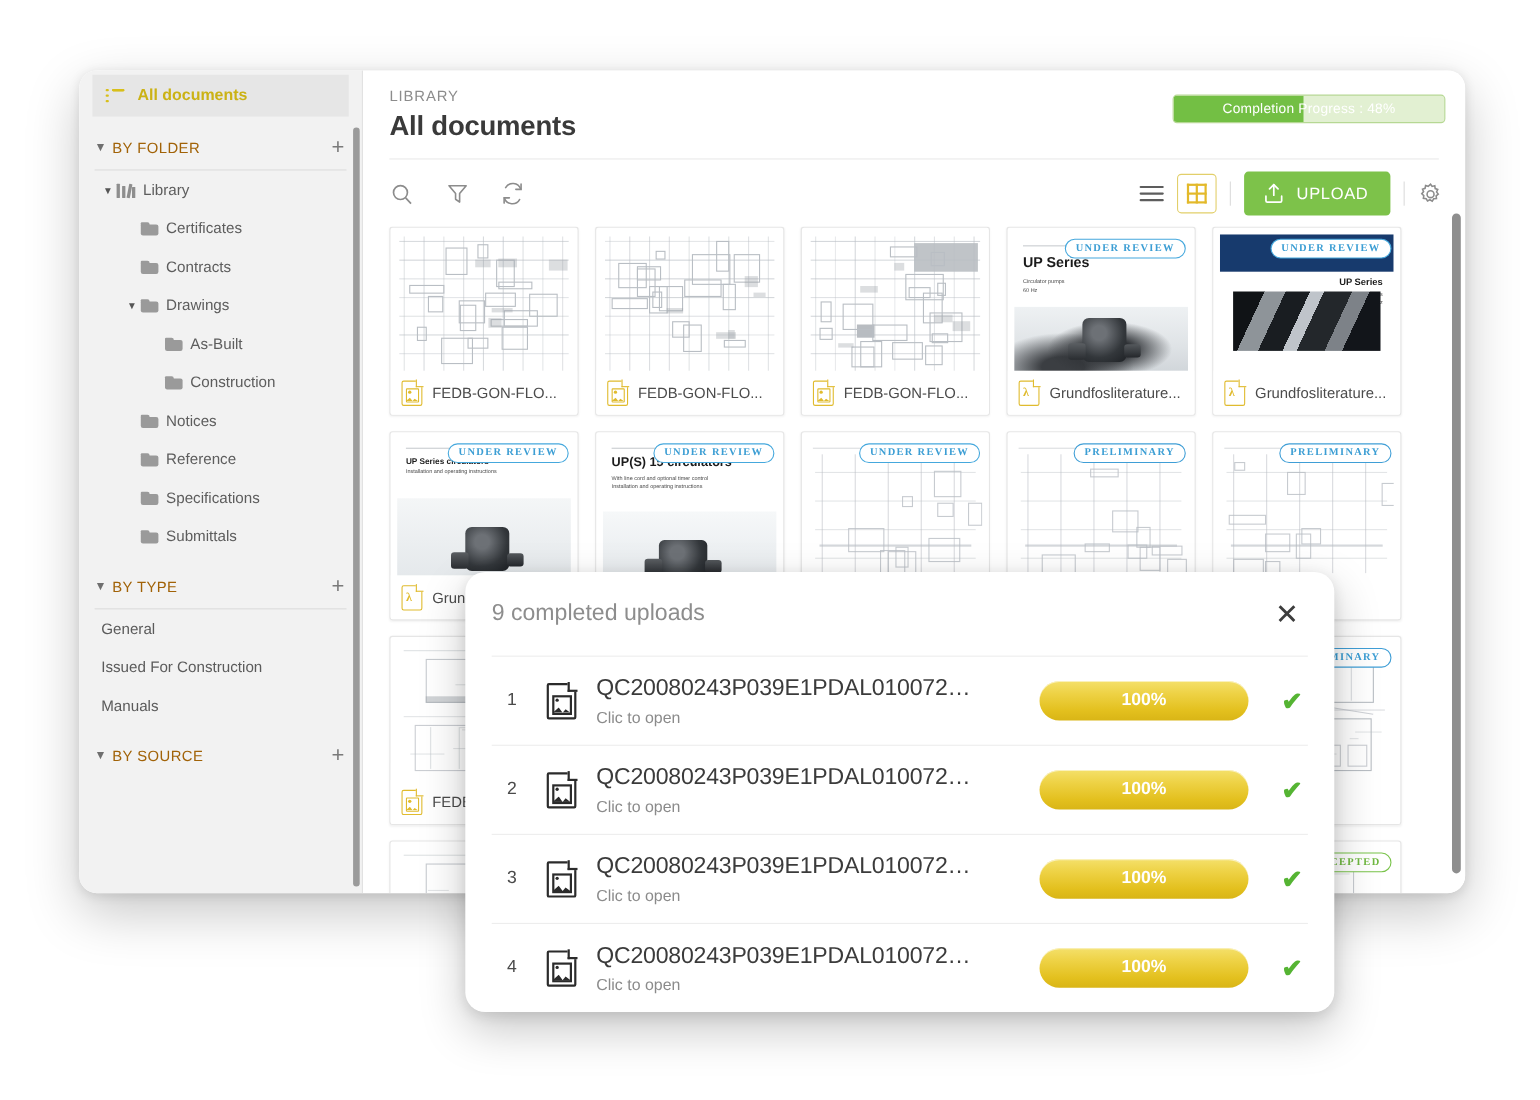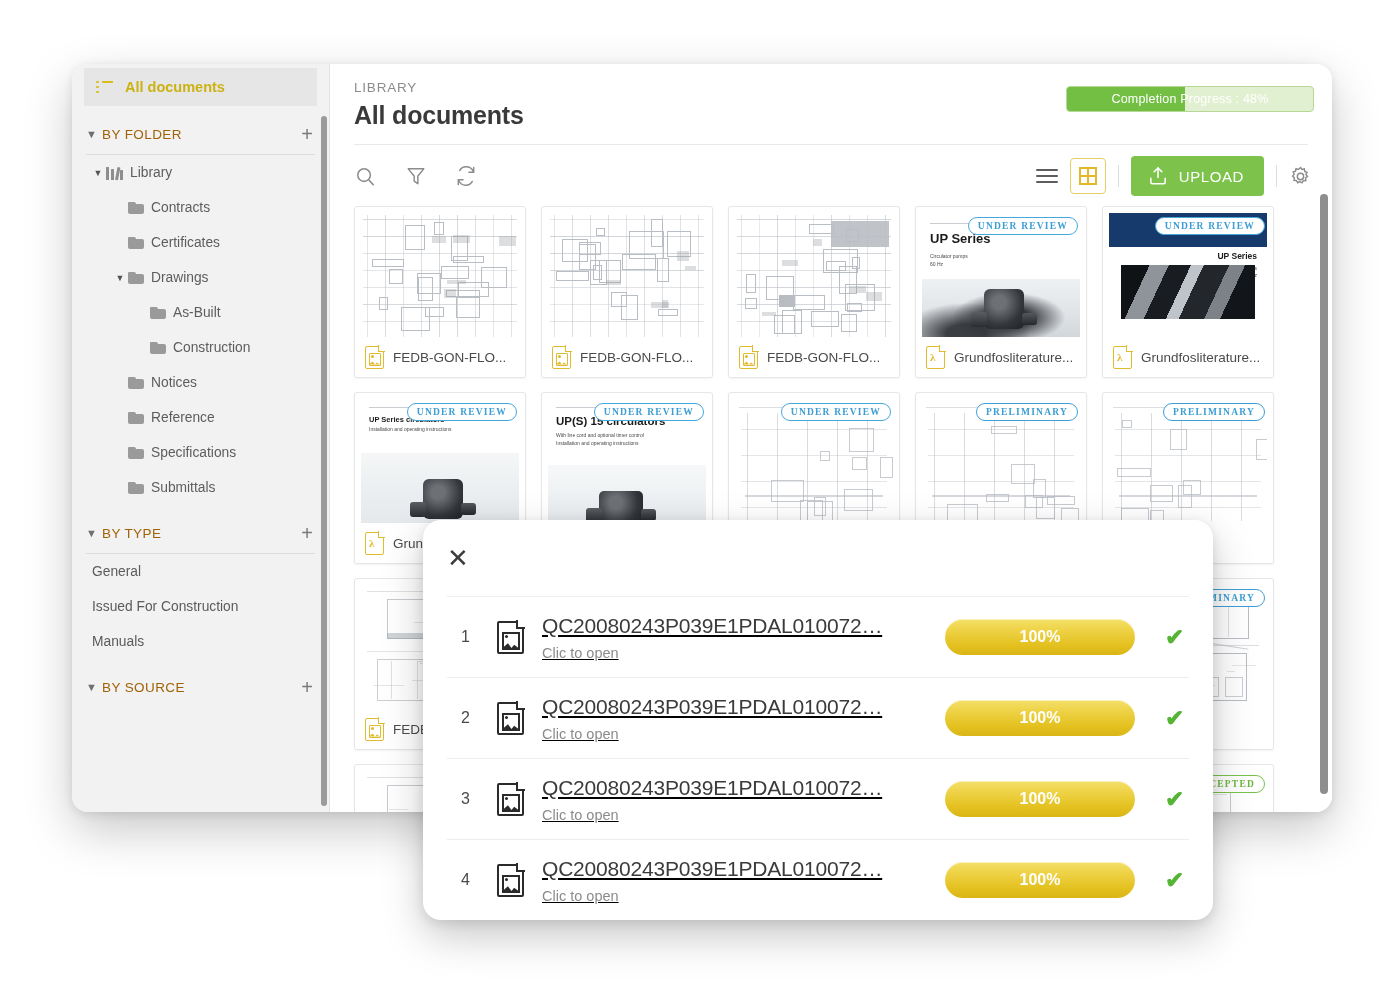--- a/index.html
+++ b/index.html
@@ -373,21 +373,21 @@
   }
   .img-ficon .dot {
     position: absolute; left: 7.5px; top: 14px; width: 3.6px; height: 3.6px;
     border-radius: 50%; background: #2b2b2b;
   }
   .img-ficon .mount {
     position: absolute; left: 5.5px; right: 5.5px; bottom: 5.5px; height: 6px;
     background: #2b2b2b;
     clip-path: polygon(0 100%, 34% 20%, 56% 100%, 73% 46%, 100% 100%);
   }
-  .uinfo { flex: 1; min-width: 0; text-decoration: underline; }
+  .uinfo { flex: 1; min-width: 0; }
   .ufile {
     font-size: 21px; color: #3b3b3b; white-space: nowrap;
     overflow: hidden; text-overflow: ellipsis; letter-spacing: -0.2px;
   }
   .uhint { font-size: 14.5px; color: #8b8b8b; margin-top: 7px; }
   .pct-btn {
     width: 190px; height: 36px; border-radius: 18px;
     background: linear-gradient(180deg, #f4e06a 0%, #eed245 32%, #e3c01e 75%, #d9b516 100%);
     display: flex; align-items: center; justify-content: center;
     color: #ffffff; font-size: 16px; font-weight: bold;
@@ -439,26 +439,26 @@
             <s></s>
             <s></s>
             <s></s>
             <s></s>
           </span>
           <span class="tlabel">Library</span>
         </div>
         <div class="tree-row" style="padding-left: 40px;">
           <span class="tw"></span>
           <span class="folder-ico"></span>
-          <span class="tlabel">Contracts</span>
+          <span class="tlabel">Certificates</span>
         </div>
         <div class="tree-row" style="padding-left: 40px;">
           <span class="tw"></span>
           <span class="folder-ico"></span>
-          <span class="tlabel">Certificates</span>
+          <span class="tlabel">Contracts</span>
         </div>
         <div class="tree-row" style="padding-left: 40px;">
           <span class="tw">▼</span>
           <span class="folder-ico"></span>
           <span class="tlabel">Drawings</span>
         </div>
         <div class="tree-row" style="padding-left: 62px;">
           <span class="tw"></span>
           <span class="folder-ico"></span>
           <span class="tlabel">As-Built</span>
@@ -1165,20 +1165,21 @@
           </div>
         </div>
     </div>
 
     <div class="main-scroll"></div>
   </div>
 </div>
 
 <div class="modal">
   <div class="modal-head">
+    <div class="modal-title">9 completed uploads</div>
     <div class="modal-close">✕</div>
   </div>
   <div class="ulist" id="upload-list">
       <div class="urow">
         <div class="num">1</div>
         <div class="img-ficon">
           <span class="sheet"></span>
           <span class="fold"></span>
           <span class="inner"></span>
           <span class="dot"></span>

